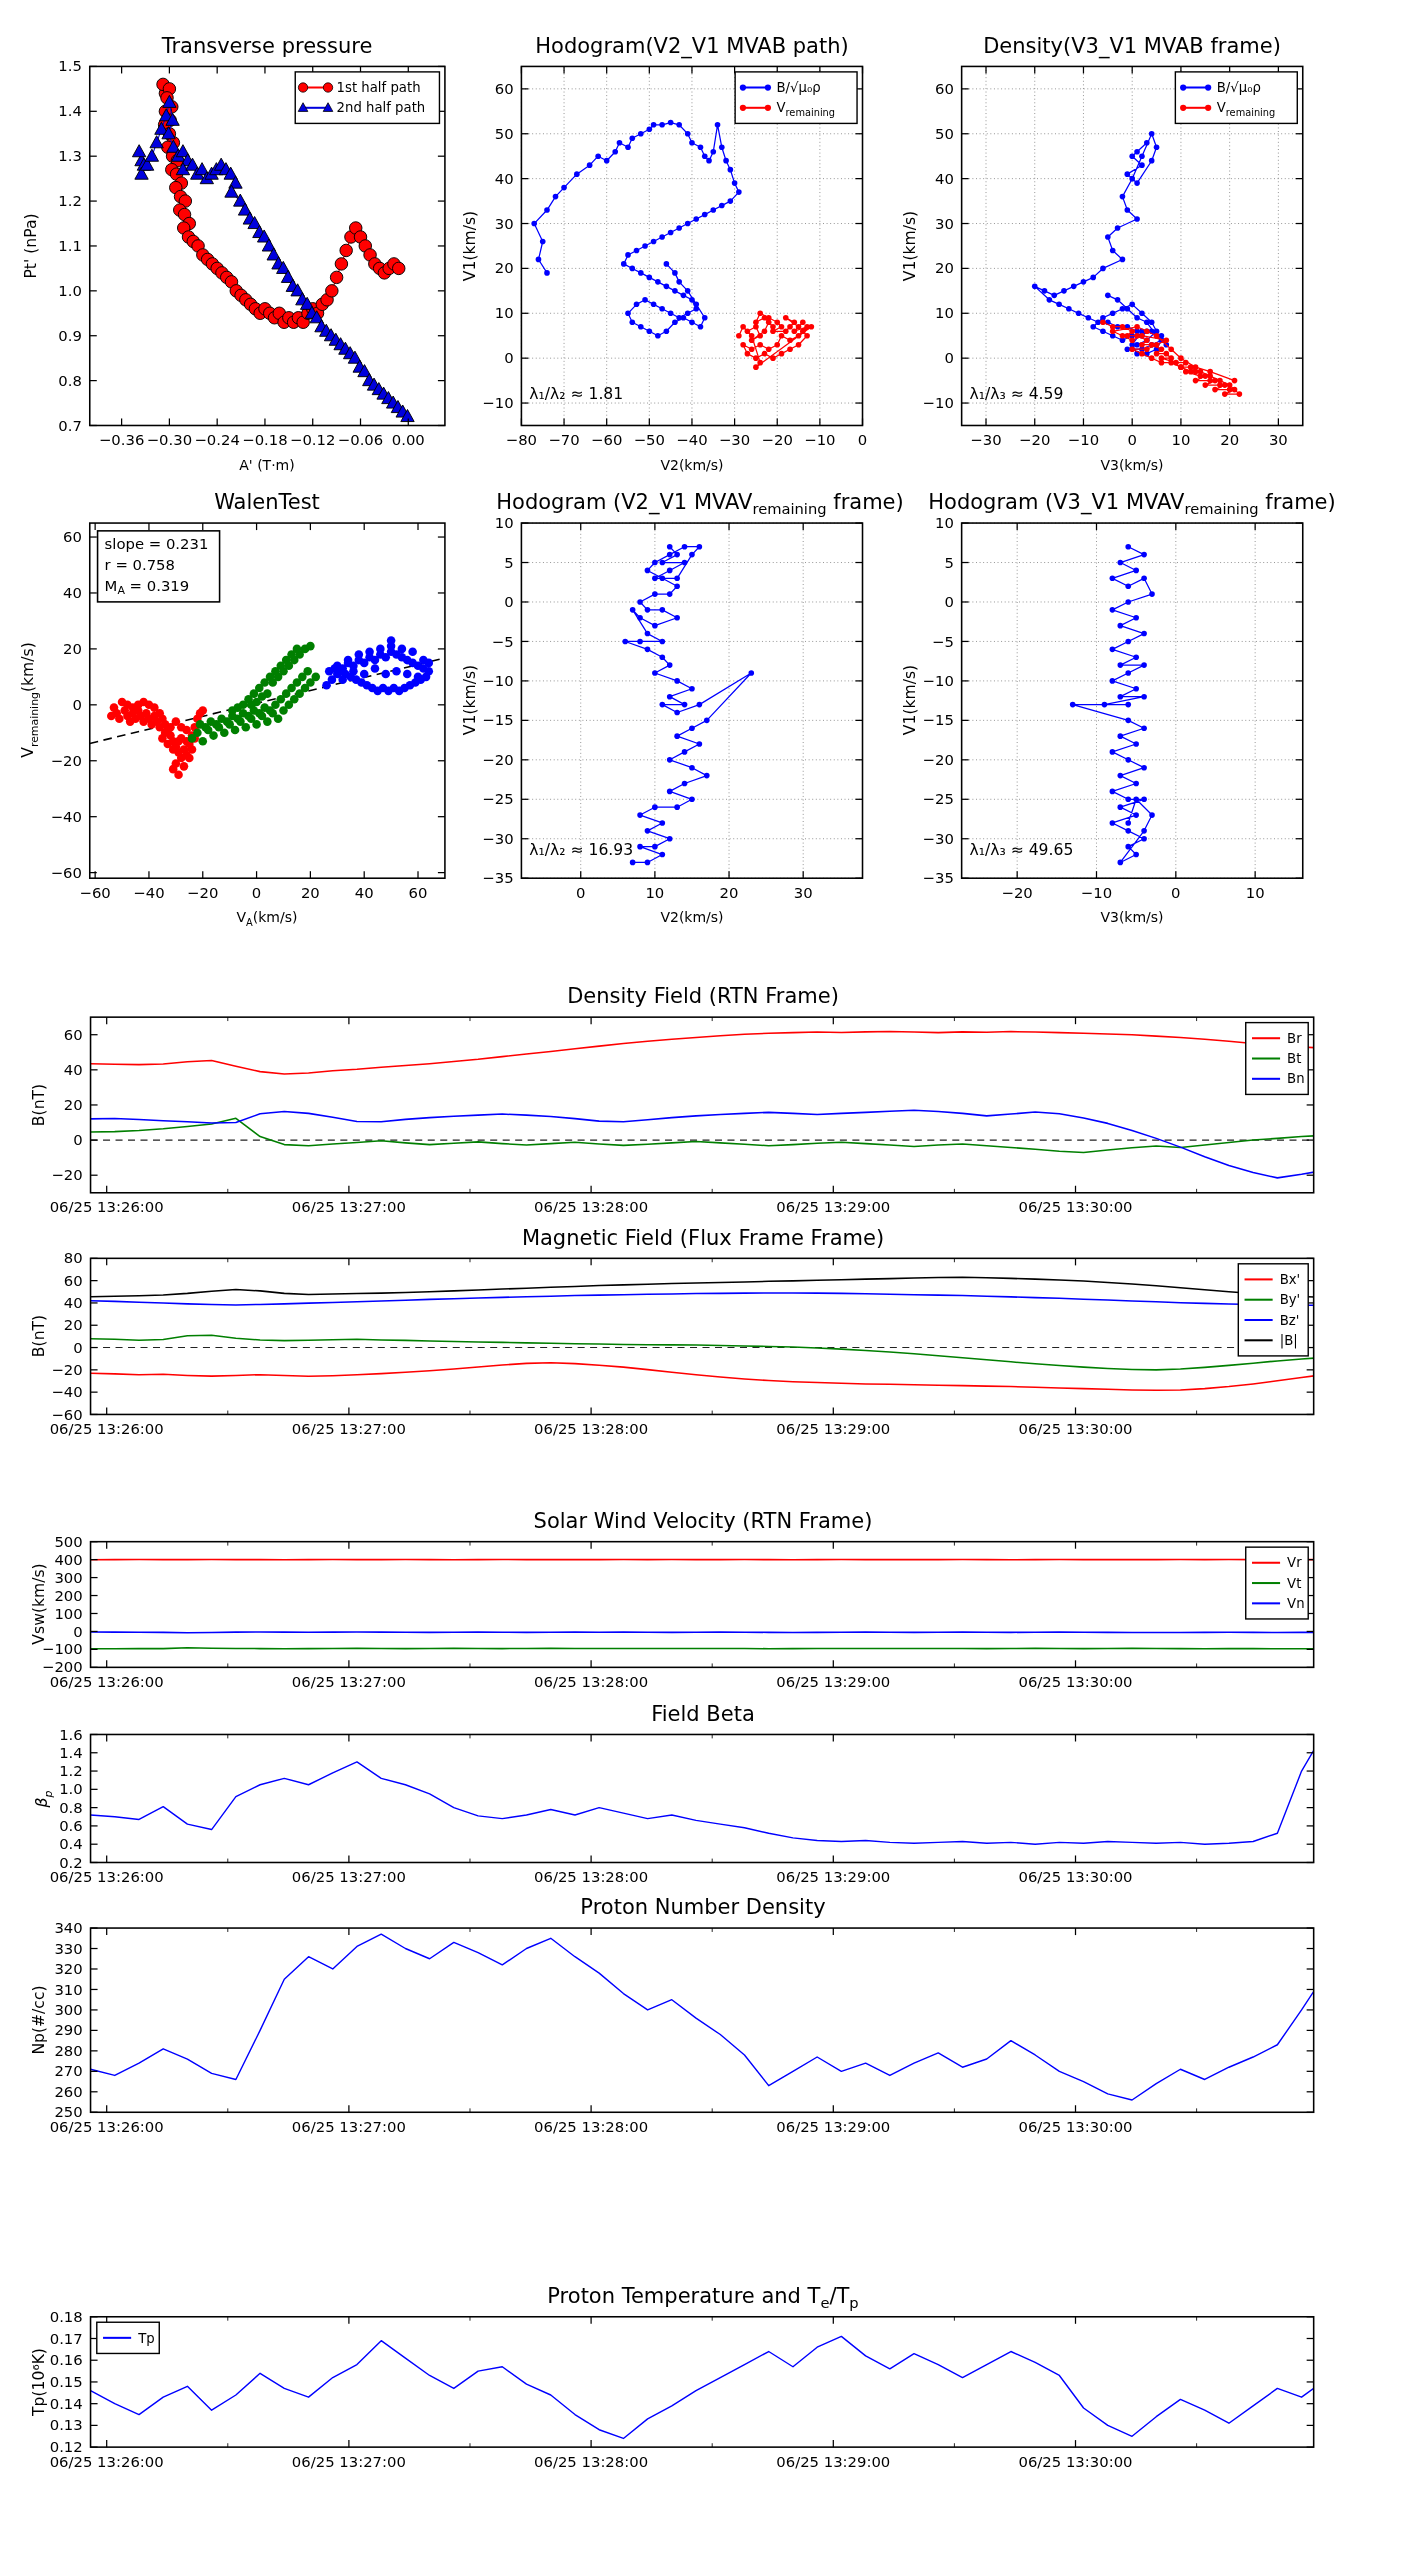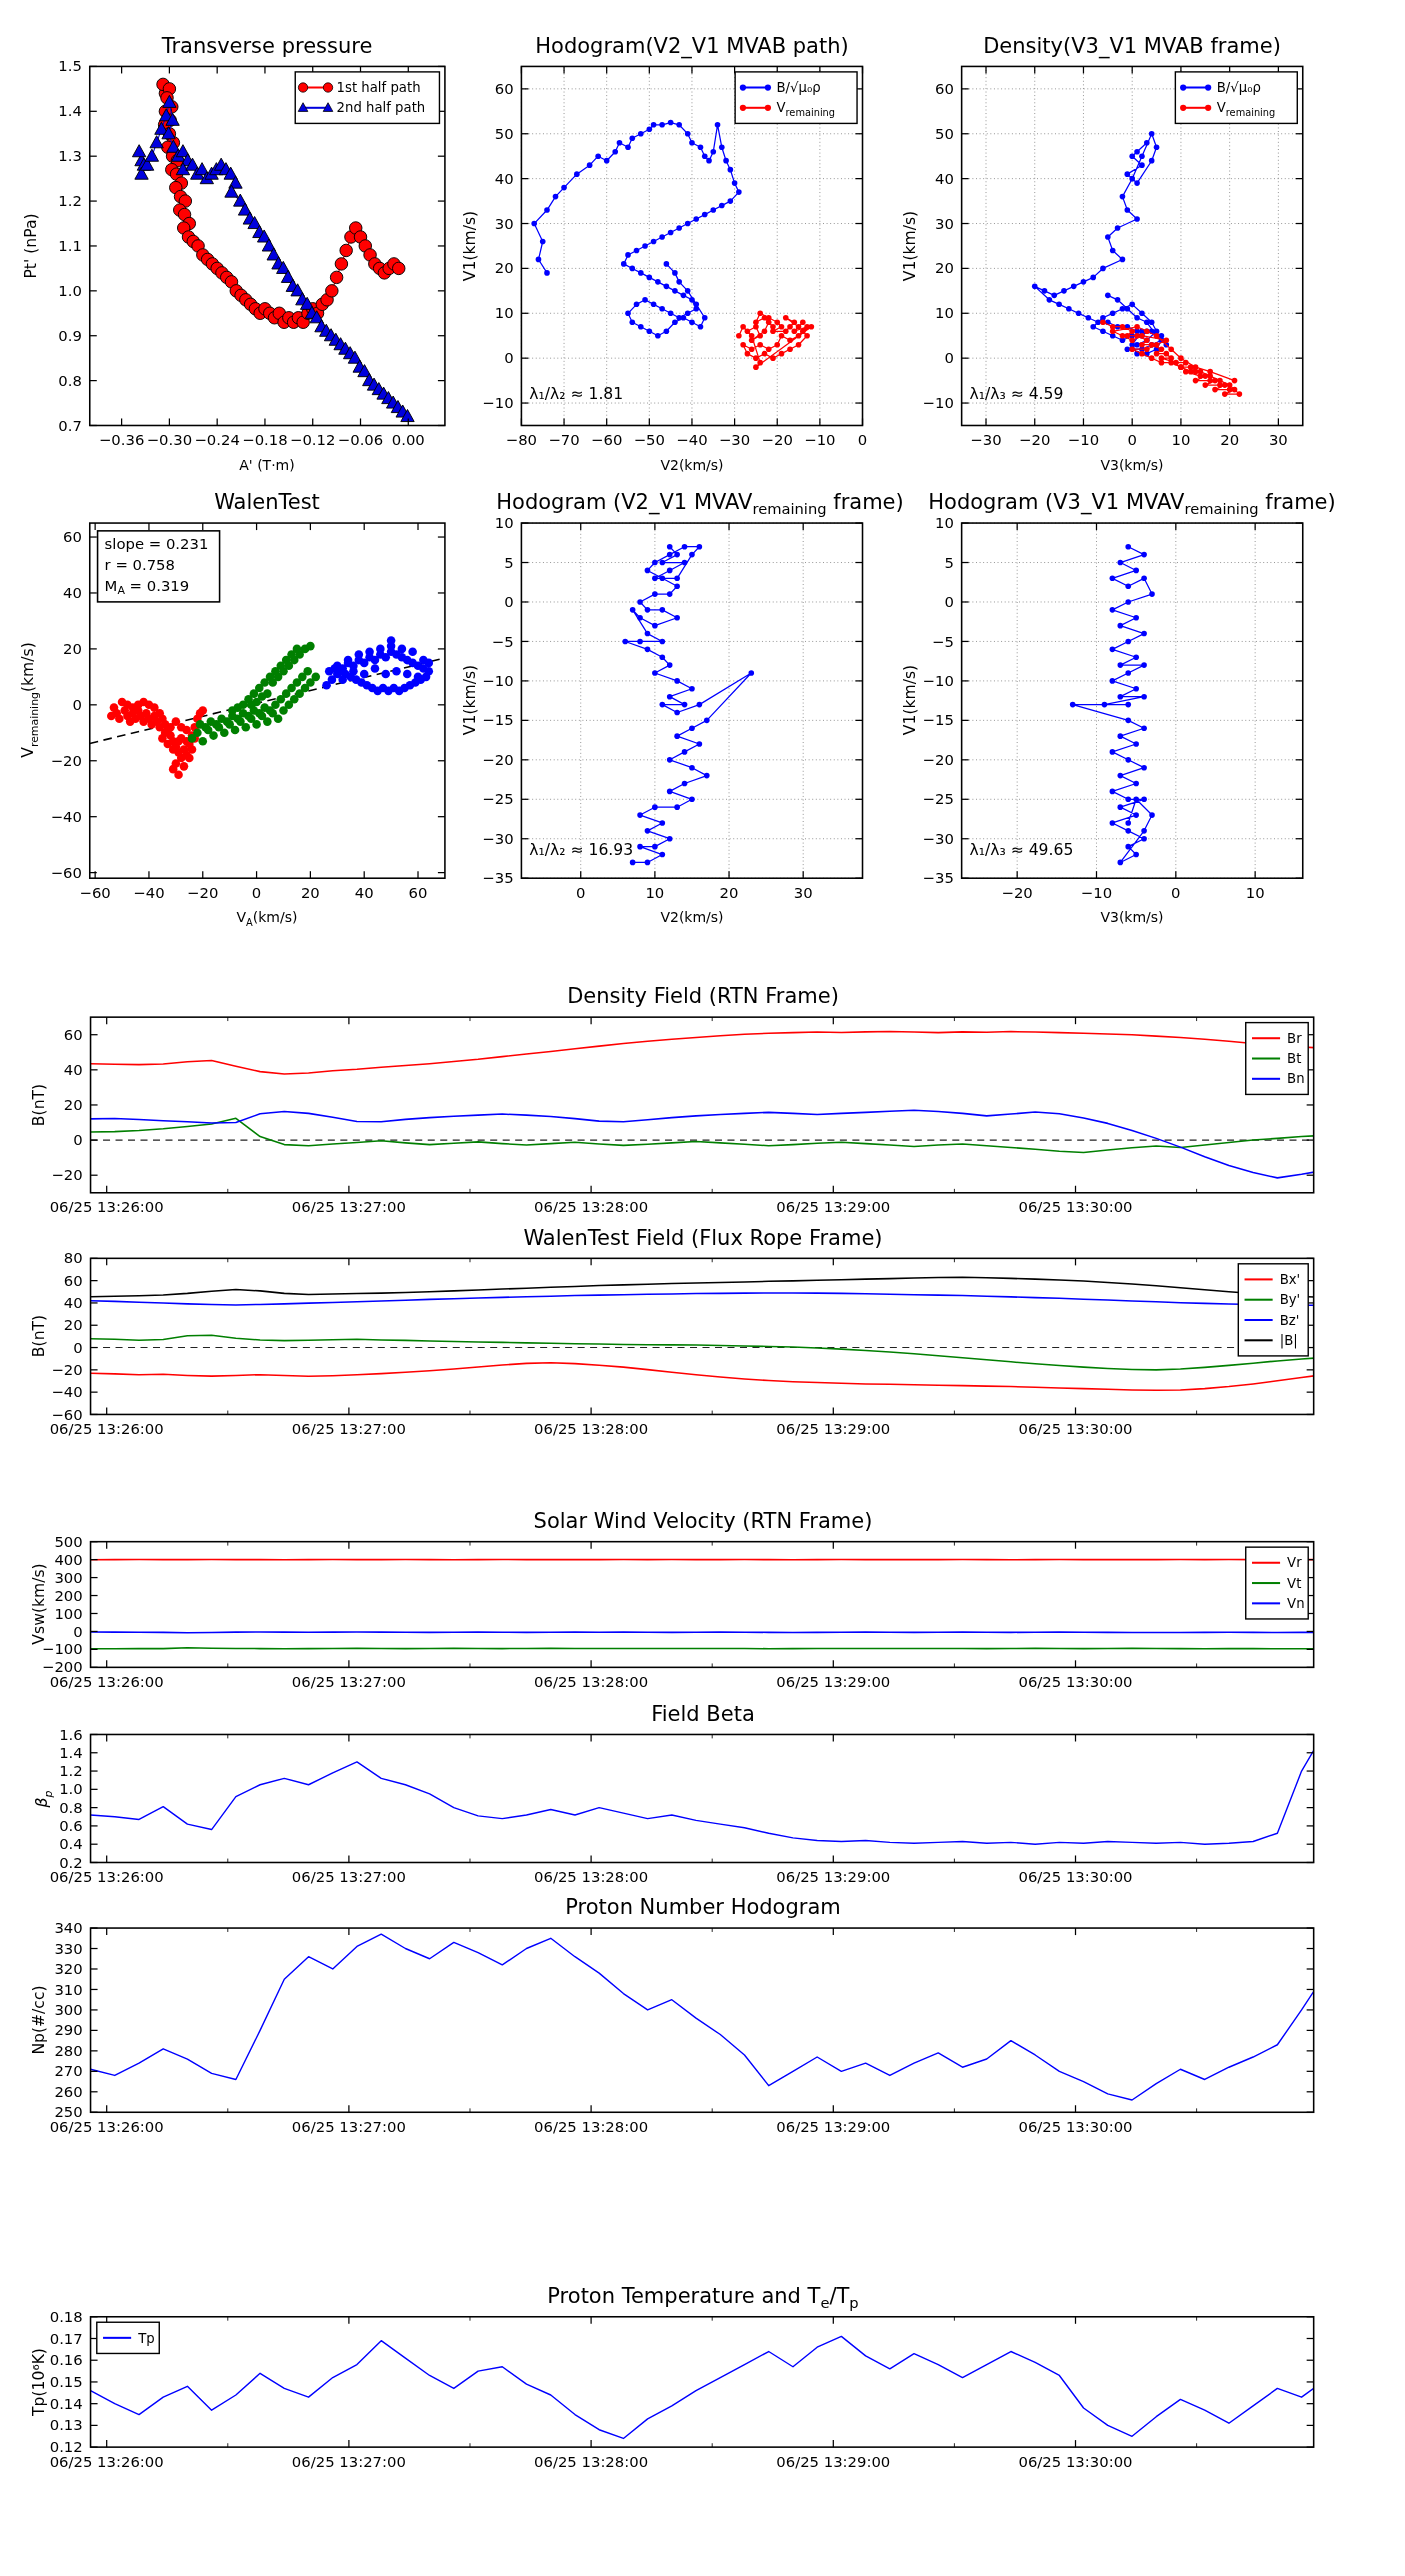--- a/index.html
+++ b/index.html
@@ -1625,24 +1625,24 @@
       </g>
     </svg>
 
   <div class="title" style="left:267px;top:34px">Transverse pressure</div>
   <div class="title" style="left:692px;top:34px">Hodogram(V2_V1 MVAB path)</div>
   <div class="title" style="left:1132px;top:34px">Density(V3_V1 MVAB frame)</div>
   <div class="title" style="left:267px;top:490px">WalenTest</div>
   <div class="title" style="left:700px;top:490px">Hodogram (V2_V1 MVAV<sub>remaining</sub> frame)</div>
   <div class="title" style="left:1132px;top:490px">Hodogram (V3_V1 MVAV<sub>remaining</sub> frame)</div>
   <div class="title" style="left:703px;top:984px">Density Field (RTN Frame)</div>
-  <div class="title" style="left:703px;top:1226px">WalenTest Field (Flux Rope Frame)</div>
+  <div class="title" style="left:703px;top:1226px">Magnetic Field (Flux Frame Frame)</div>
   <div class="title" style="left:703px;top:1509px">Solar Wind Velocity (RTN Frame)</div>
   <div class="title" style="left:703px;top:1702px">Field Beta</div>
-  <div class="title" style="left:703px;top:1895px">Proton Number Hodogram</div>
+  <div class="title" style="left:703px;top:1895px">Proton Number Density</div>
   <div class="title" style="left:703px;top:2284px">Proton Temperature and T<sub>e</sub>/T<sub>p</sub></div>
 
   <div class="alabel" style="left:267px;top:457px">A' (T·m)</div>
   <div class="alabel" style="left:692px;top:457px">V2(km/s)</div>
   <div class="alabel" style="left:1132px;top:457px">V3(km/s)</div>
   <div class="alabel" style="left:267px;top:909px">V<sub>A</sub>(km/s)</div>
   <div class="alabel" style="left:692px;top:909px">V2(km/s)</div>
   <div class="alabel" style="left:1132px;top:909px">V3(km/s)</div>
 
   <div class="ylabel" style="left:31px;top:246px">Pt' (nPa)</div>

